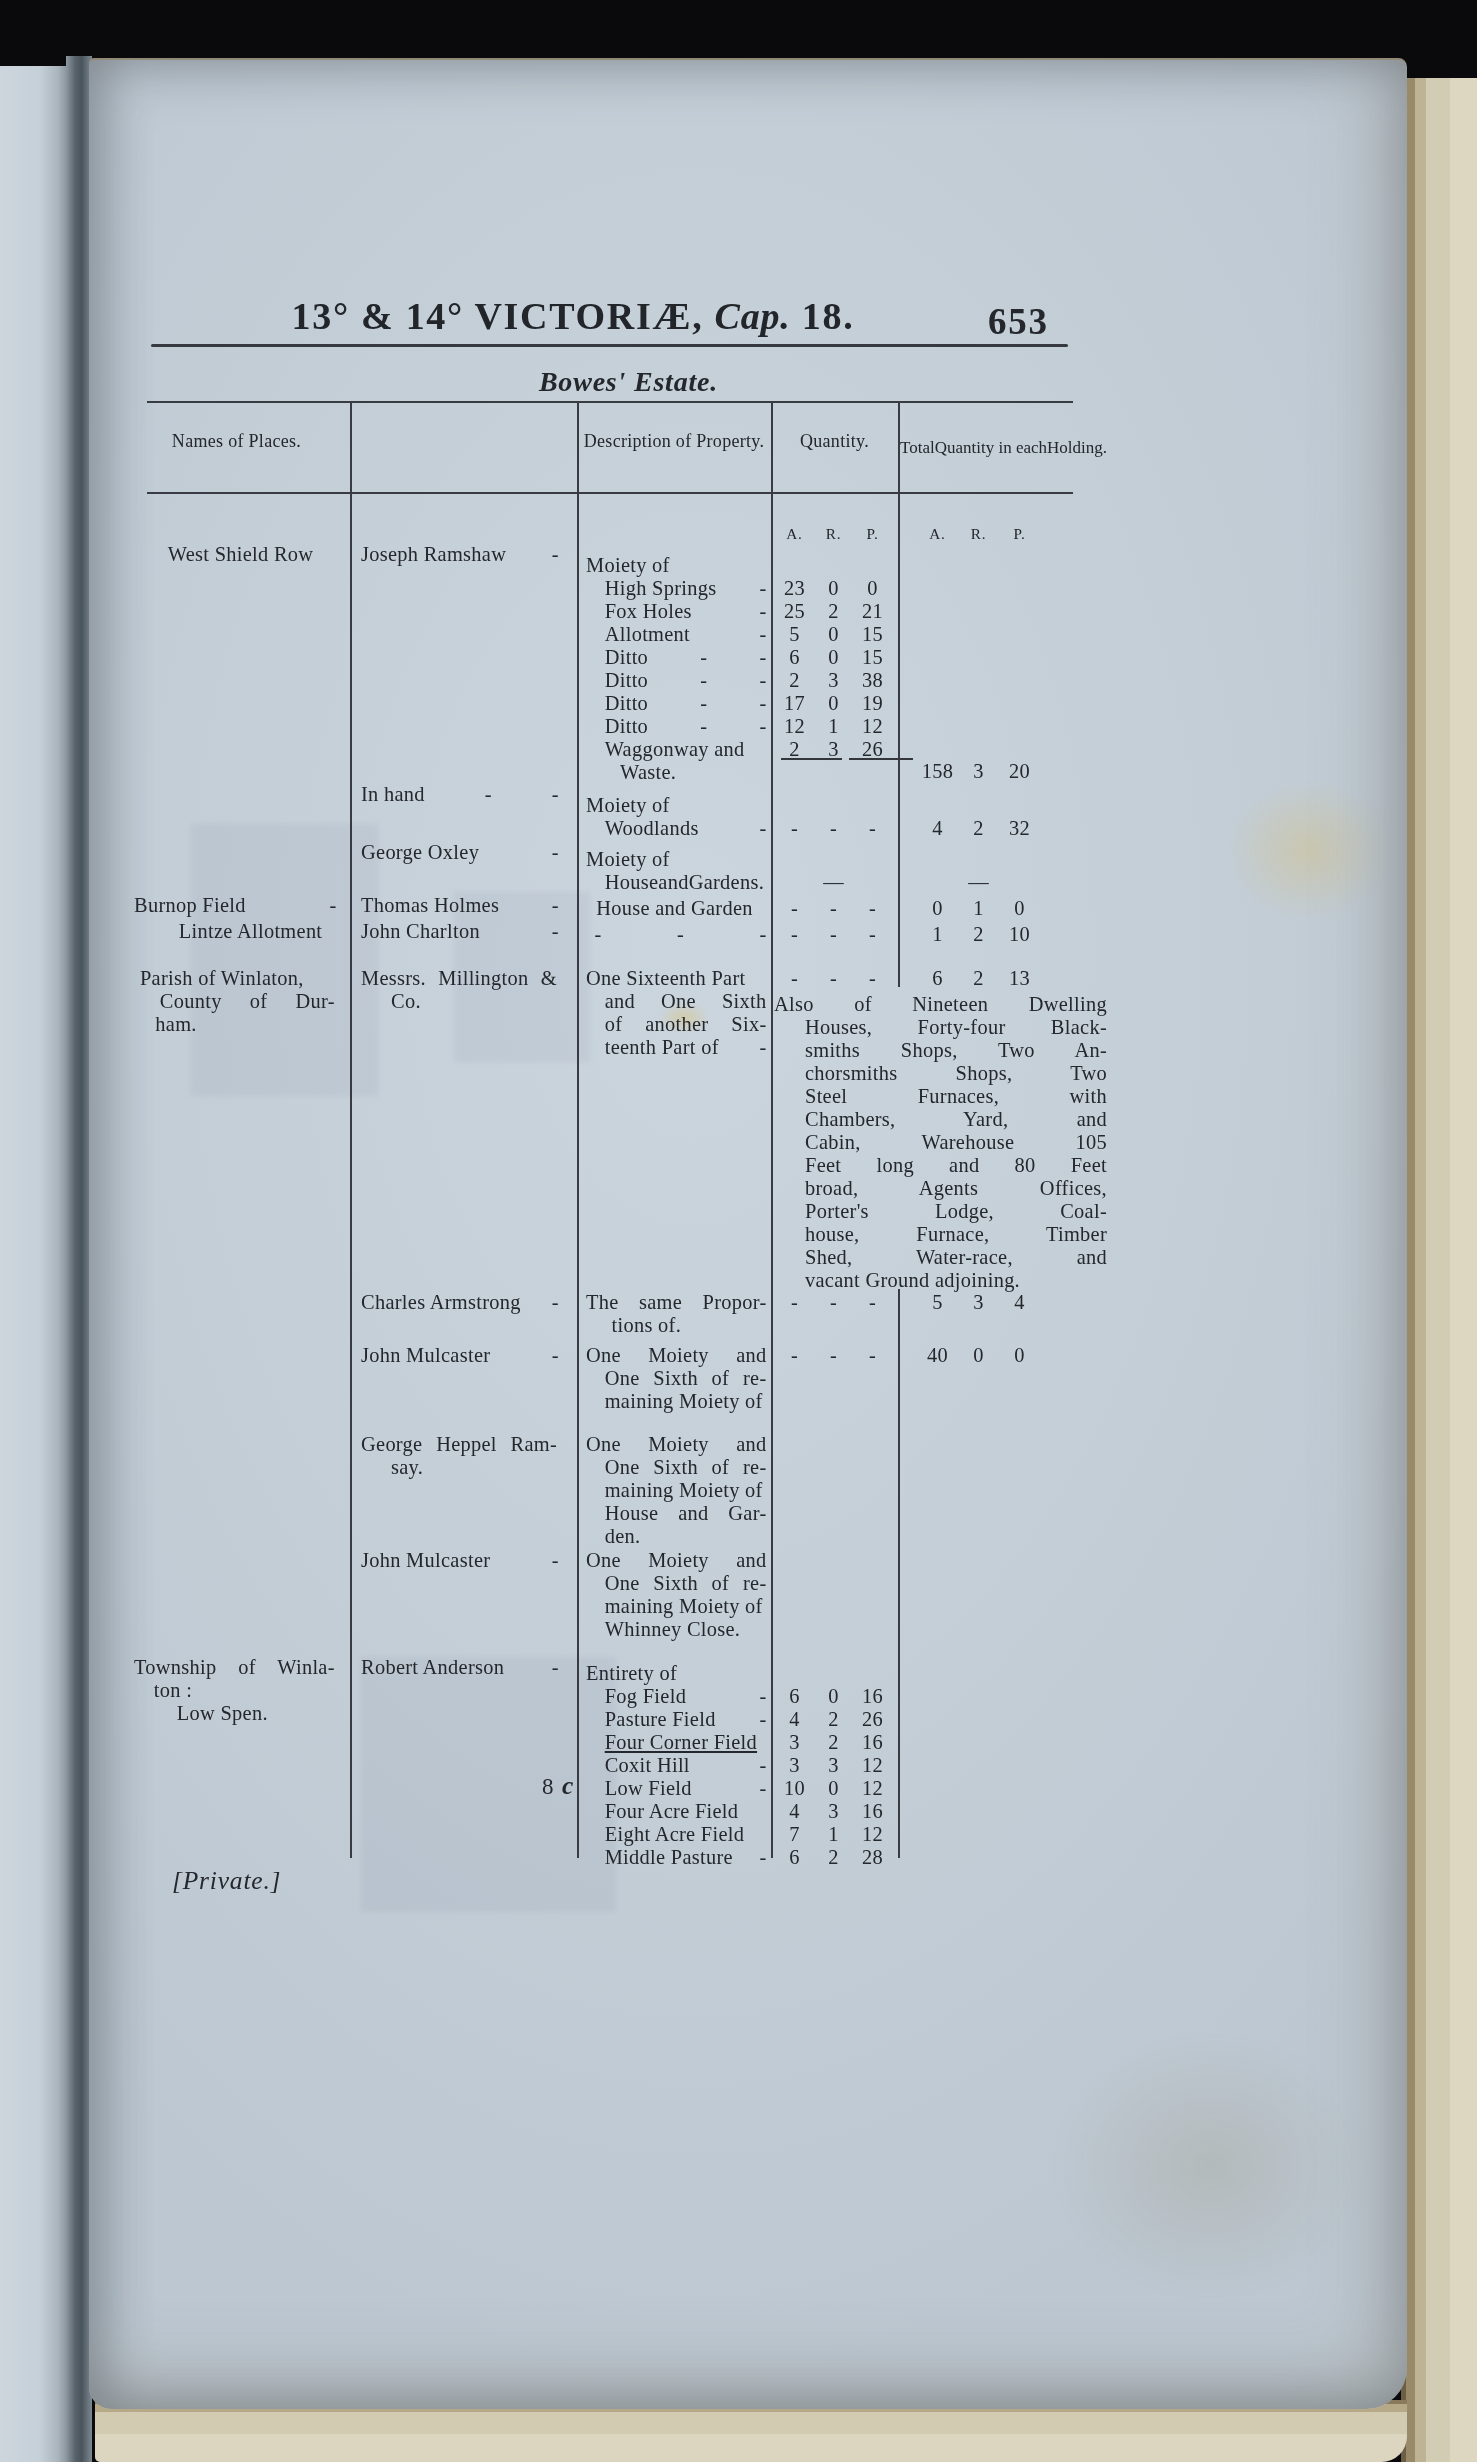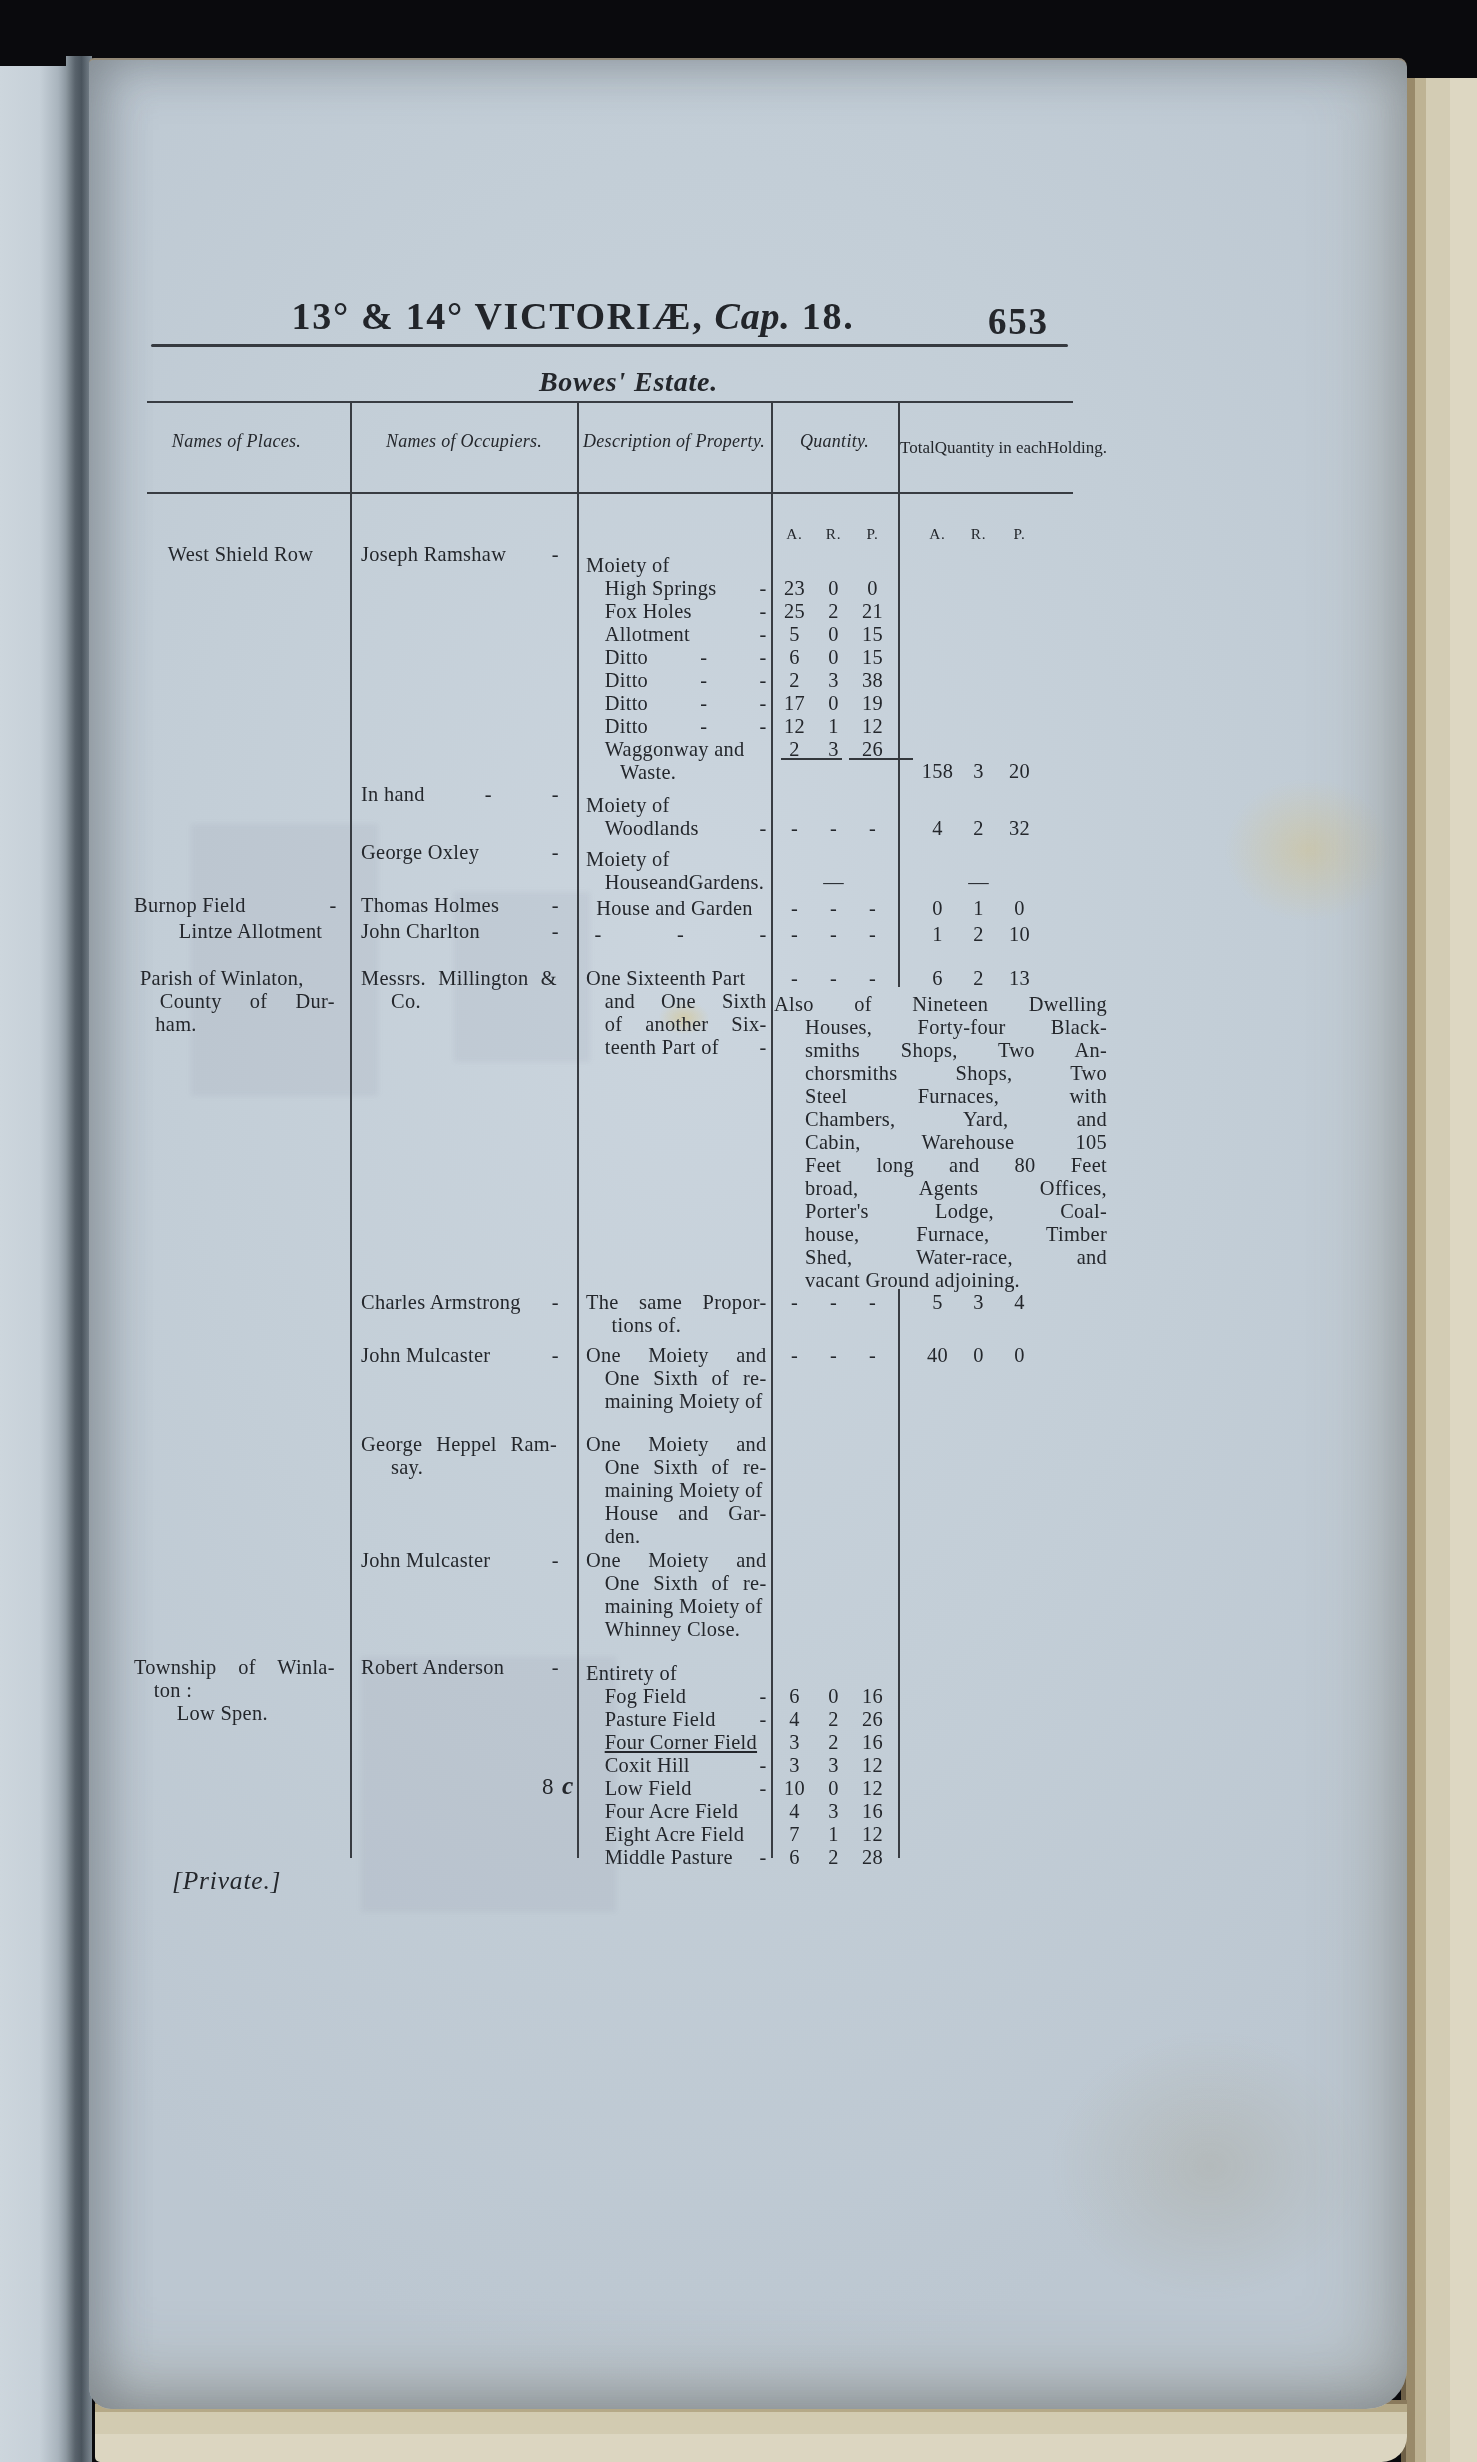--- a/index.html
+++ b/index.html
@@ -53,21 +53,21 @@
     position:absolute;left:64px;top:306px;width:951px;text-align:center;
     font-size:28px;font-style:italic;font-weight:bold;letter-spacing:0.8px;
   }
   .hr{position:absolute;height:2.5px;background:#363a40;border-radius:1.7px;}
   
   .tbl{position:absolute;left:34px;top:341px;width:985px;height:1457px;}
   .vr{position:absolute;width:1.7px;background:#383c42;}
   .tbl-hr{position:absolute;left:24px;width:926px;height:1.7px;background:#383c42;}
   .colhead{
     position:absolute;top:1.7px;height:78px;display:flex;align-items:center;justify-content:center;
-    font-size:18px;letter-spacing:0.3px;text-align:center;font-style:italic;
+    font-size:18px;letter-spacing:0.3px;text-align:center;
   }
   .tothead{
     position:absolute;top:1.7px;height:89px;display:flex;flex-direction:row;
     align-items:center;justify-content:center;font-size:17px;line-height:21px;text-align:center;
   }
   .unit-row{position:absolute;display:grid;font-size:15.3px;letter-spacing:0.8px;}
   .unit-row span{text-align:center;}
   .sec{position:absolute;left:0;width:985px;font-size:20.4px;line-height:23px;letter-spacing:0.3px;}
   .cell{position:absolute;top:0;}
   .cl{height:23px;display:flex;align-items:baseline;}
@@ -128,21 +128,20 @@
     <div class="tbl-hr" style="top:0;"></div>
     <div class="tbl-hr" style="top:91px;"></div>
 
     <div class="vr" style="left:227px;top:0;height:1457px;"></div>
     <div class="vr" style="left:454px;top:0;height:1457px;"></div>
     <div class="vr" style="left:648px;top:0;height:1457px;"></div>
     <div class="vr" style="left:775px;top:0;height:586px;"></div>
     <div class="vr" style="left:775px;top:888px;height:569px;"></div>
 
     <div class="colhead" style="left:0;width:227px;">Names of Places.</div>
-    <div class="colhead" style="left:227px;width:228px;">Names of Occupiers.</div>
     <div class="colhead" style="left:454px;width:194px;">Description of Property.</div>
     <div class="colhead" style="left:648px;width:127px;">Quantity.</div>
     <div class="tothead" style="left:775px;width:211px;">
       <span>Total</span>
       <span>Quantity in each</span>
       <span>Holding.</span>
     </div>
 
   <div class="unit-row" style="left: 652px; top: 124px; grid-template-columns: 39px 39px 39px;">
         <span>A.</span>

